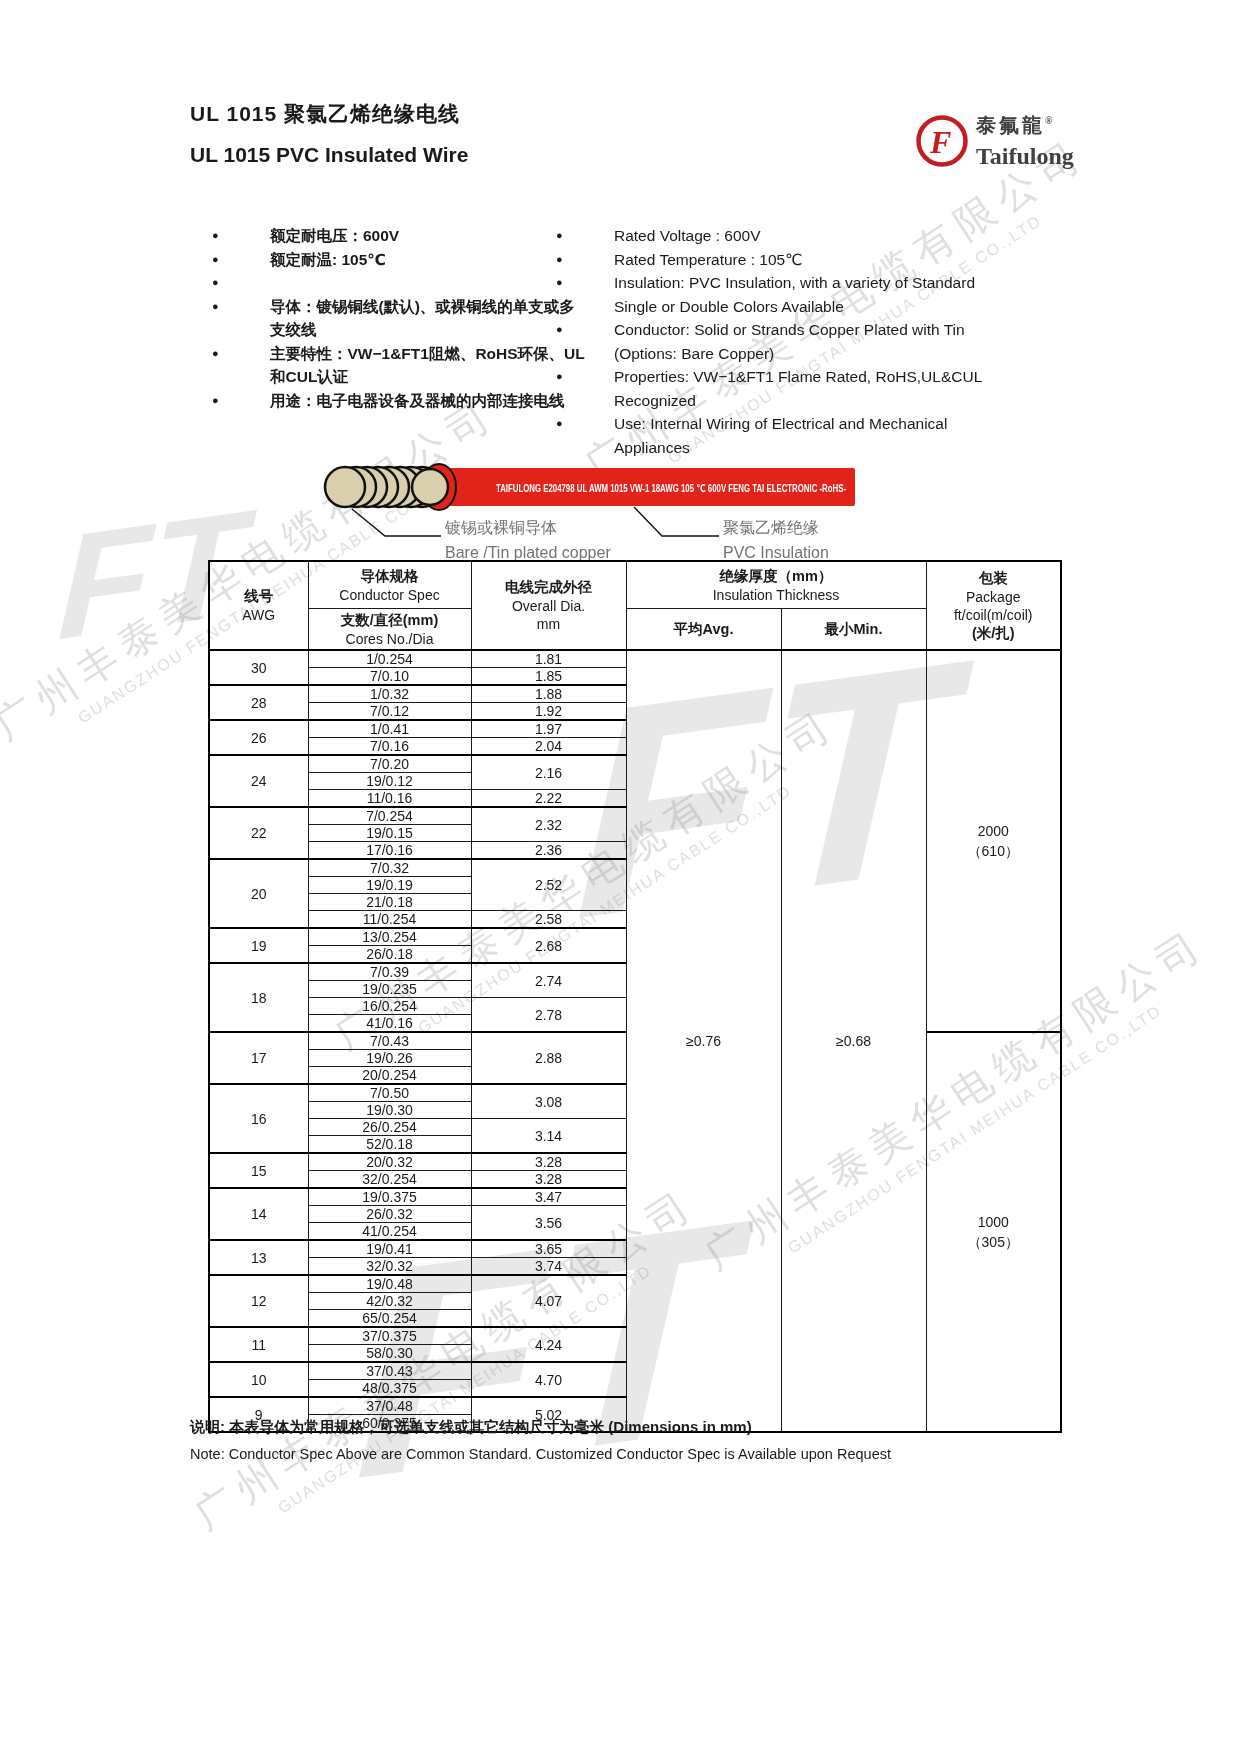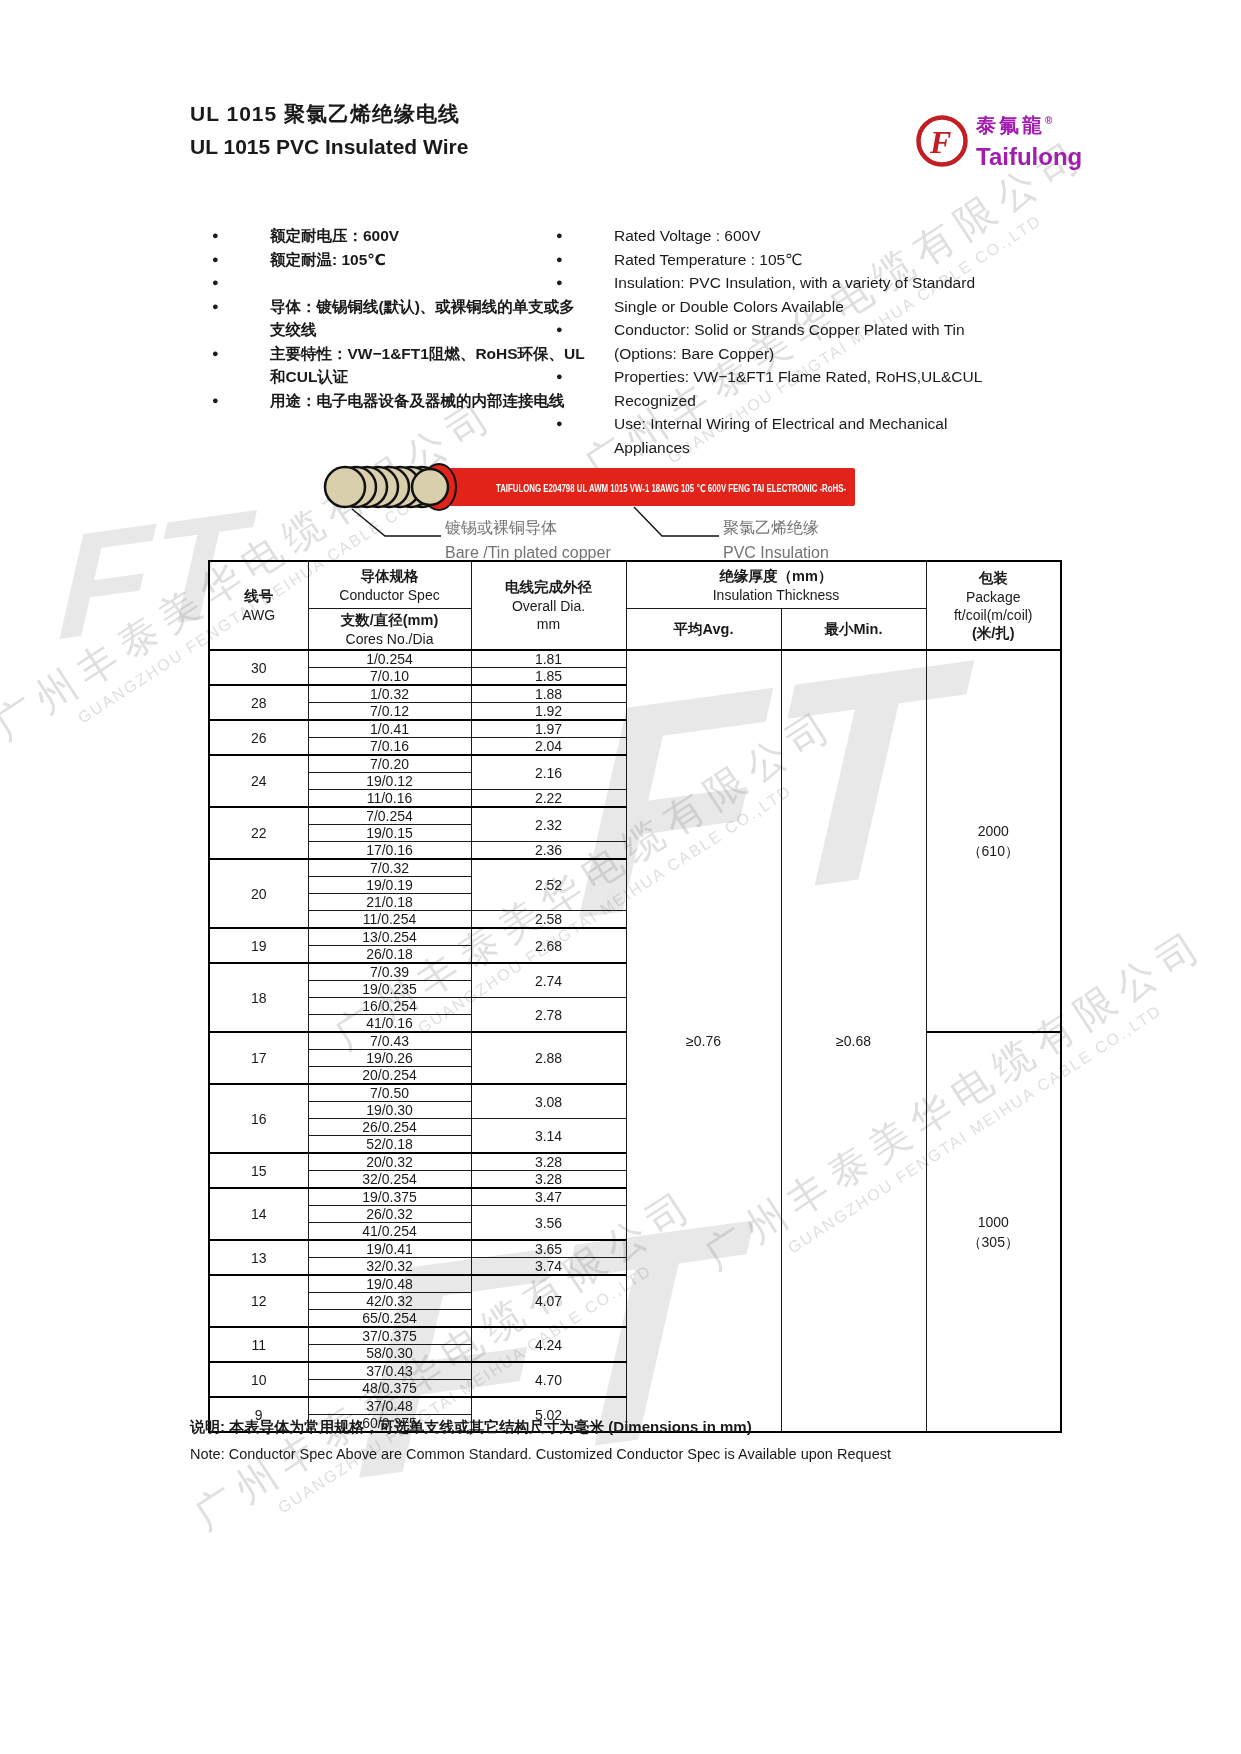--- a/index.html
+++ b/index.html
@@ -12,24 +12,24 @@
   .wm-layer { position:absolute; inset:0; z-index:0; pointer-events:none; }
   .wm { position:absolute; transform:rotate(-33deg); text-align:center; color:rgba(150,150,150,0.30); }
   .wm .l1 { font-size:40px; letter-spacing:9px; white-space:nowrap; }
   .wm .l2 { font-size:16px; letter-spacing:2px; white-space:nowrap; }
   .ftwm { position:absolute; font-weight:bold; font-style:italic; color:rgba(140,140,140,0.20);
           transform:skewX(-10deg) rotate(-8deg); line-height:1; }
   
   .content { position:absolute; inset:0; z-index:1;padding-left:32px; }
   .titleblock { position:absolute; left:190px; top:100px; }
   .title-zh { font-size:21px; font-weight:bold; letter-spacing:1px; }
-  .title-en { font-size:21px; font-weight:bold; margin-top:7px; }
+  .title-en { font-size:21px; font-weight:bold; margin-top:15px; }
   
   .logo { position:absolute; left:914px; top:112px; display:flex; align-items:flex-start; }
-  .logo-text { margin-left:6px; color:#a21caf; font-family:Liberation Sans, sans-serif; }
+  .logo-text { margin-left:6px; color:#404040; font-family:Liberation Serif, serif; }
   .logo-zh { font-size:20px; letter-spacing:3px; font-weight:bold; }
   .logo-zh sup { font-size:10px; }
   .logo-en { font-size:24px; font-weight:bold; margin-top:4px; }
   
   .blist { position:absolute; top:224px; }
   .blist-zh { left:212px; width:380px; font-weight:bold; }
   .blist-en { left:556px; width:450px; }
   .bullet-item { display:flex; font-size:15.5px; line-height:23.5px; }
   .dot { width:27px; flex:0 0 27px; font-size:11px; }
   .bt { white-space:pre-line;margin-left:31px; }

